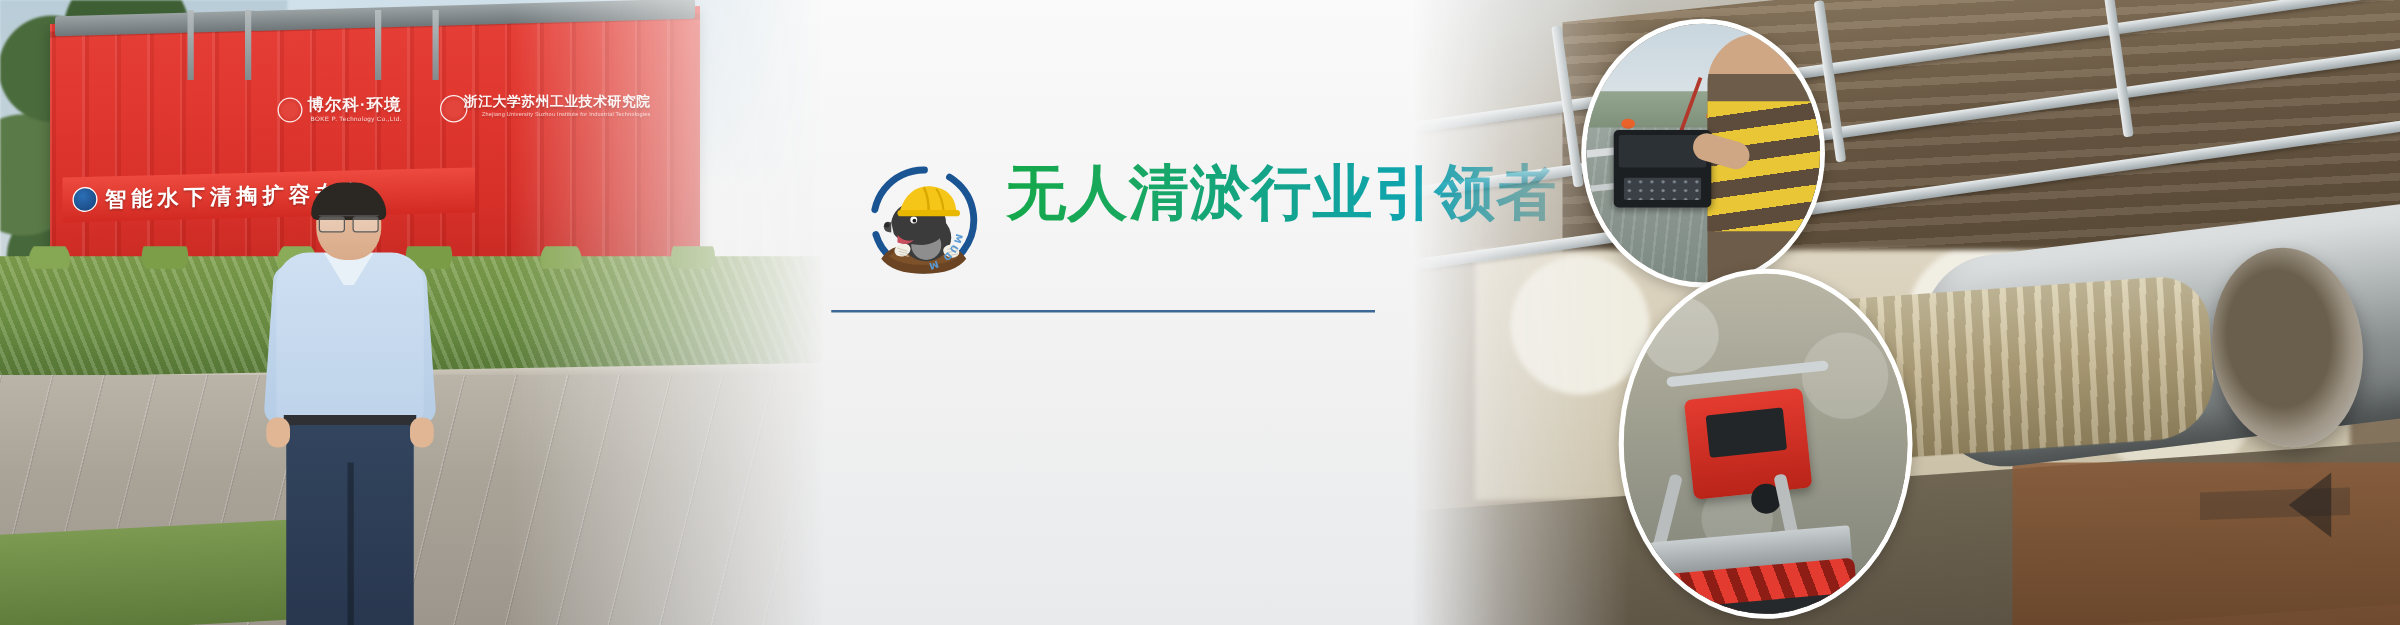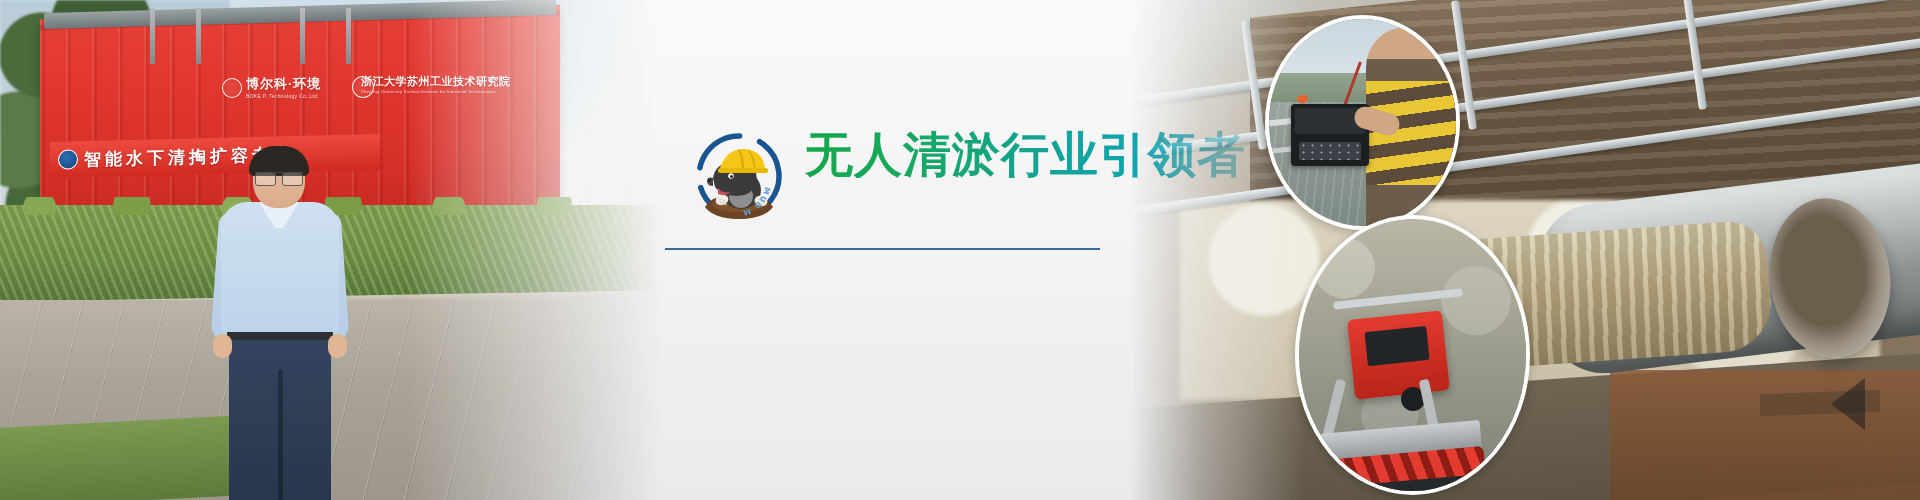--- a/index.html
+++ b/index.html
@@ -7,20 +7,21 @@
   body {
     font-family:"Liberation Sans", sans-serif;
     background:#f4f4f4;
   }
 
   #banner {
     position:relative;
     width:1920px; height:500px;
     overflow:hidden;
     background:linear-gradient(180deg,#fafafa 0%,#f2f2f2 55%,#e9eaec 100%);
+    text-align:right;
   }
 
   
   .left-photo {
     position:absolute; left:0; top:0; width:660px; height:500px;
     overflow:hidden;
     -webkit-mask-image:linear-gradient(90deg,#000 0%,#000 62%,rgba(0,0,0,.55) 80%,rgba(0,0,0,0) 100%);
     mask-image:linear-gradient(90deg,#000 0%,#000 62%,rgba(0,0,0,.55) 80%,rgba(0,0,0,0) 100%);
   }
   .lp-sky { position:absolute; inset:0; background:linear-gradient(180deg,#cfe0ea 0%,#dfe9ef 18%,#e8eef1 26%,#f2f3f2 30%); }
@@ -66,21 +67,21 @@
     position:absolute; top:0; width:5px; height:56px;
     background:linear-gradient(180deg,#b6bcbe,#848b8d);
   }
   .lp-posts i:nth-child(1){ left:0px; }
   .lp-posts i:nth-child(2){ left:46px; }
   .lp-posts i:nth-child(3){ left:150px; }
   .lp-posts i:nth-child(4){ left:196px; }
 
   .lp-brand-a { position:absolute; left:246px; top:75px; color:#fff; font-size:13px; letter-spacing:1px; font-weight:700; opacity:.95; text-shadow:0 1px 2px rgba(0,0,0,.25); }
   .lp-brand-a small { display:block; font-size:5px; letter-spacing:.3px; font-weight:400; opacity:.85; }
-  .lp-brand-b { position:absolute; left:361px; top:74px; color:#fff; font-size:11px; letter-spacing:.5px; font-weight:700; opacity:.95; text-shadow:0 1px 2px rgba(0,0,0,.25); }
+  .lp-brand-b { position:absolute; left:371px; top:74px; color:#fff; font-size:11px; letter-spacing:.5px; font-weight:700; opacity:.95; text-shadow:0 1px 2px rgba(0,0,0,.25); }
   .lp-brand-b small { display:block; font-size:4.4px; letter-spacing:.2px; font-weight:400; opacity:.8; }
   .lp-seal-a, .lp-seal-b {
     position:absolute; width:20px; height:20px; border-radius:50%;
     border:1.6px solid rgba(255,255,255,.9);
     background:radial-gradient(circle,#e3453c 40%,#cf2f27 100%);
   }
   .lp-seal-a { left:222px; top:78px; }
   .lp-seal-b { left:352px; top:76px; width:22px; height:22px; }
 
   .lp-banner {

